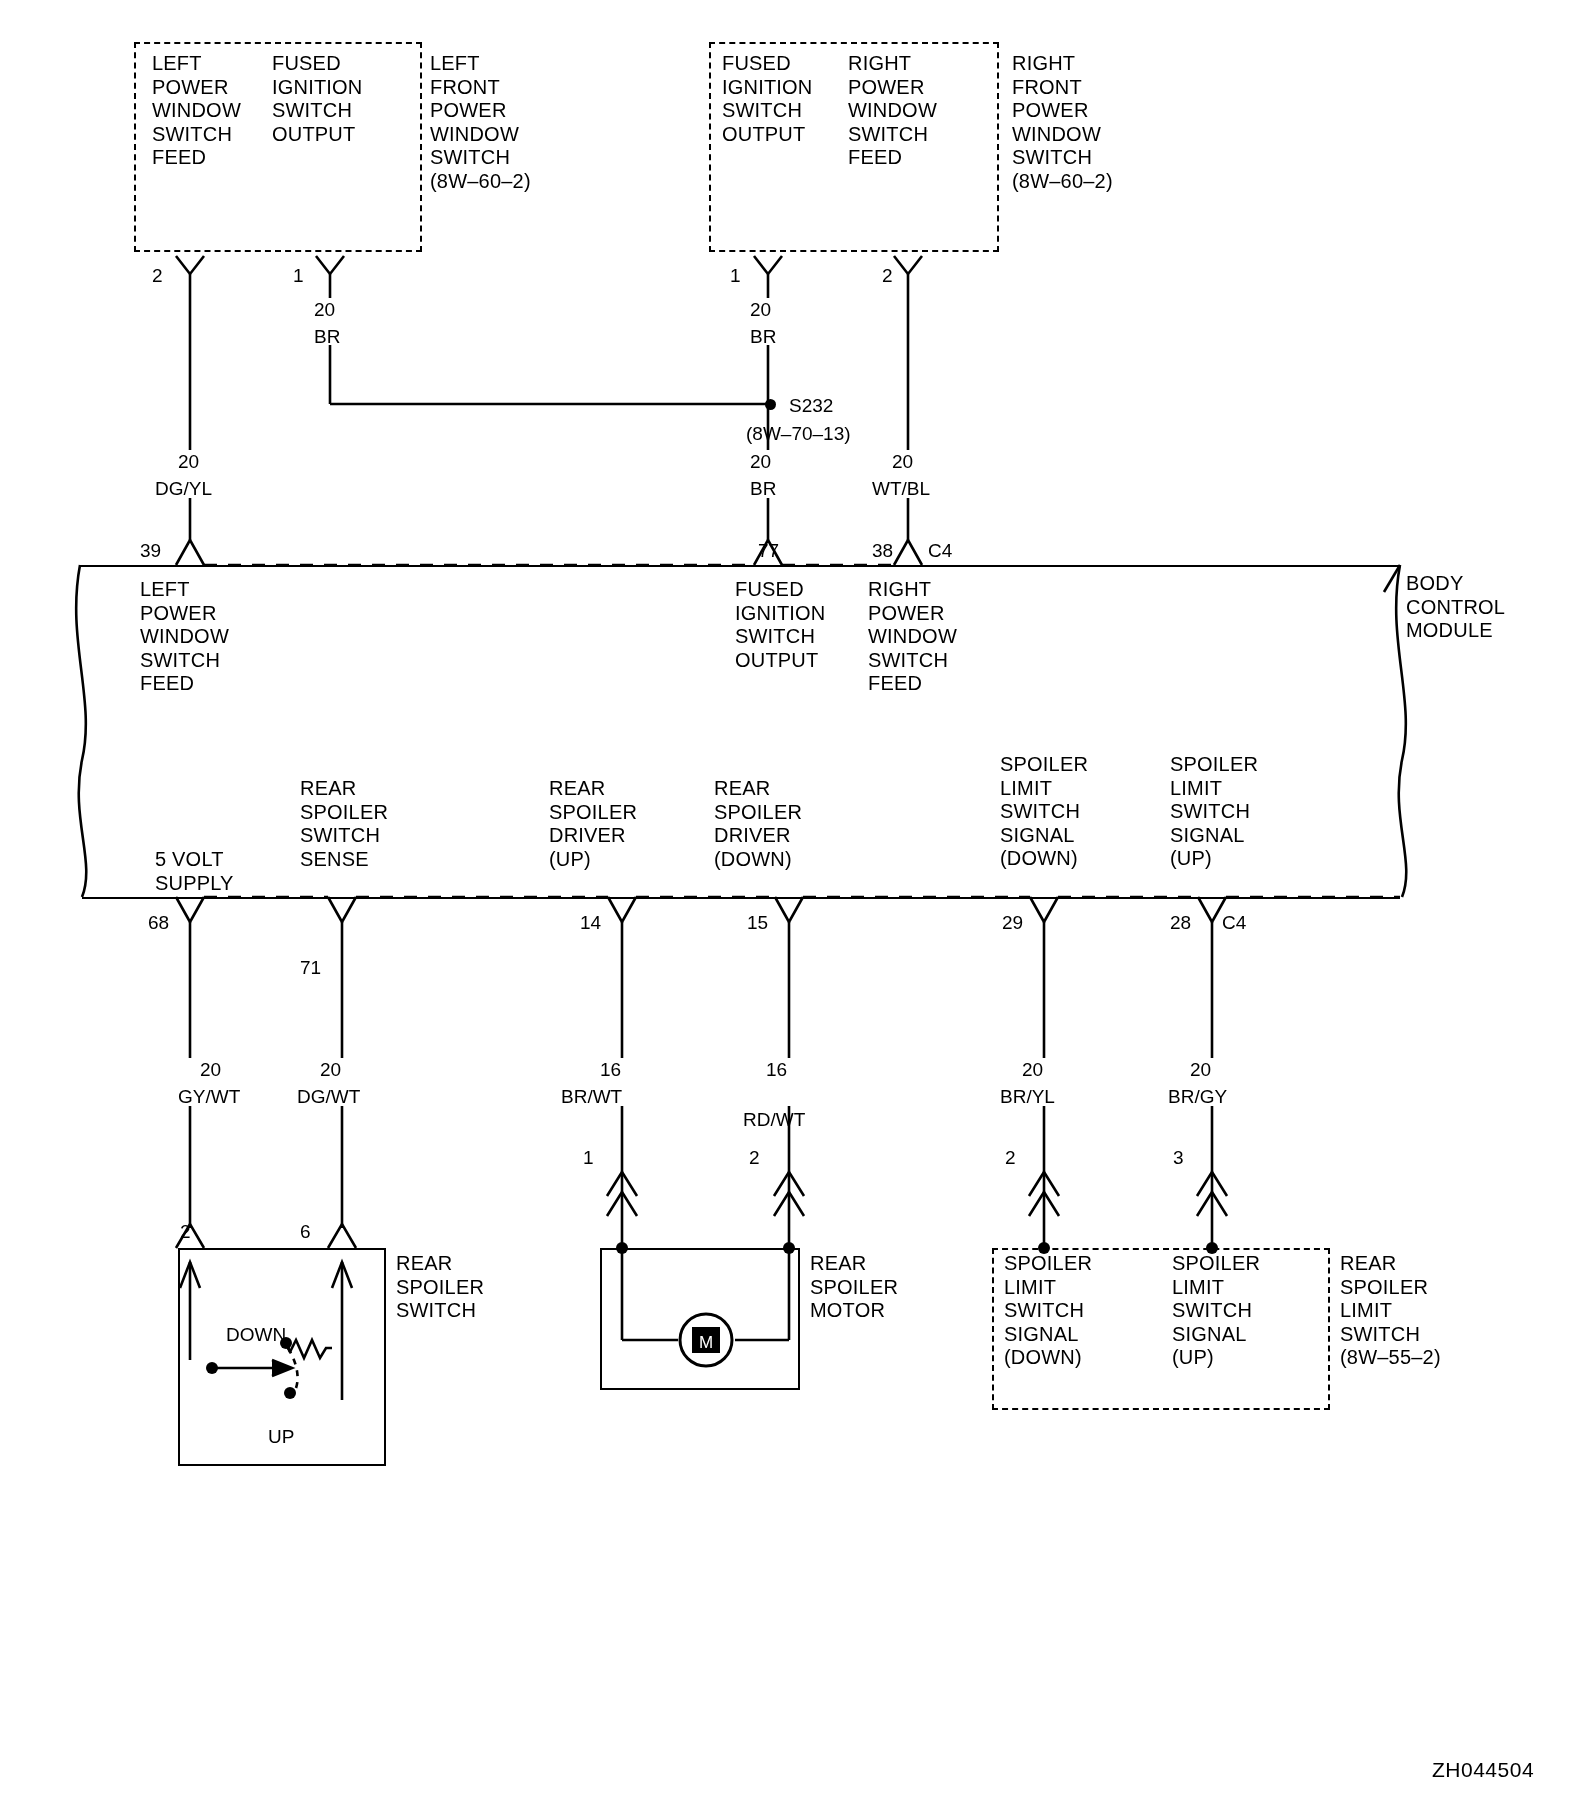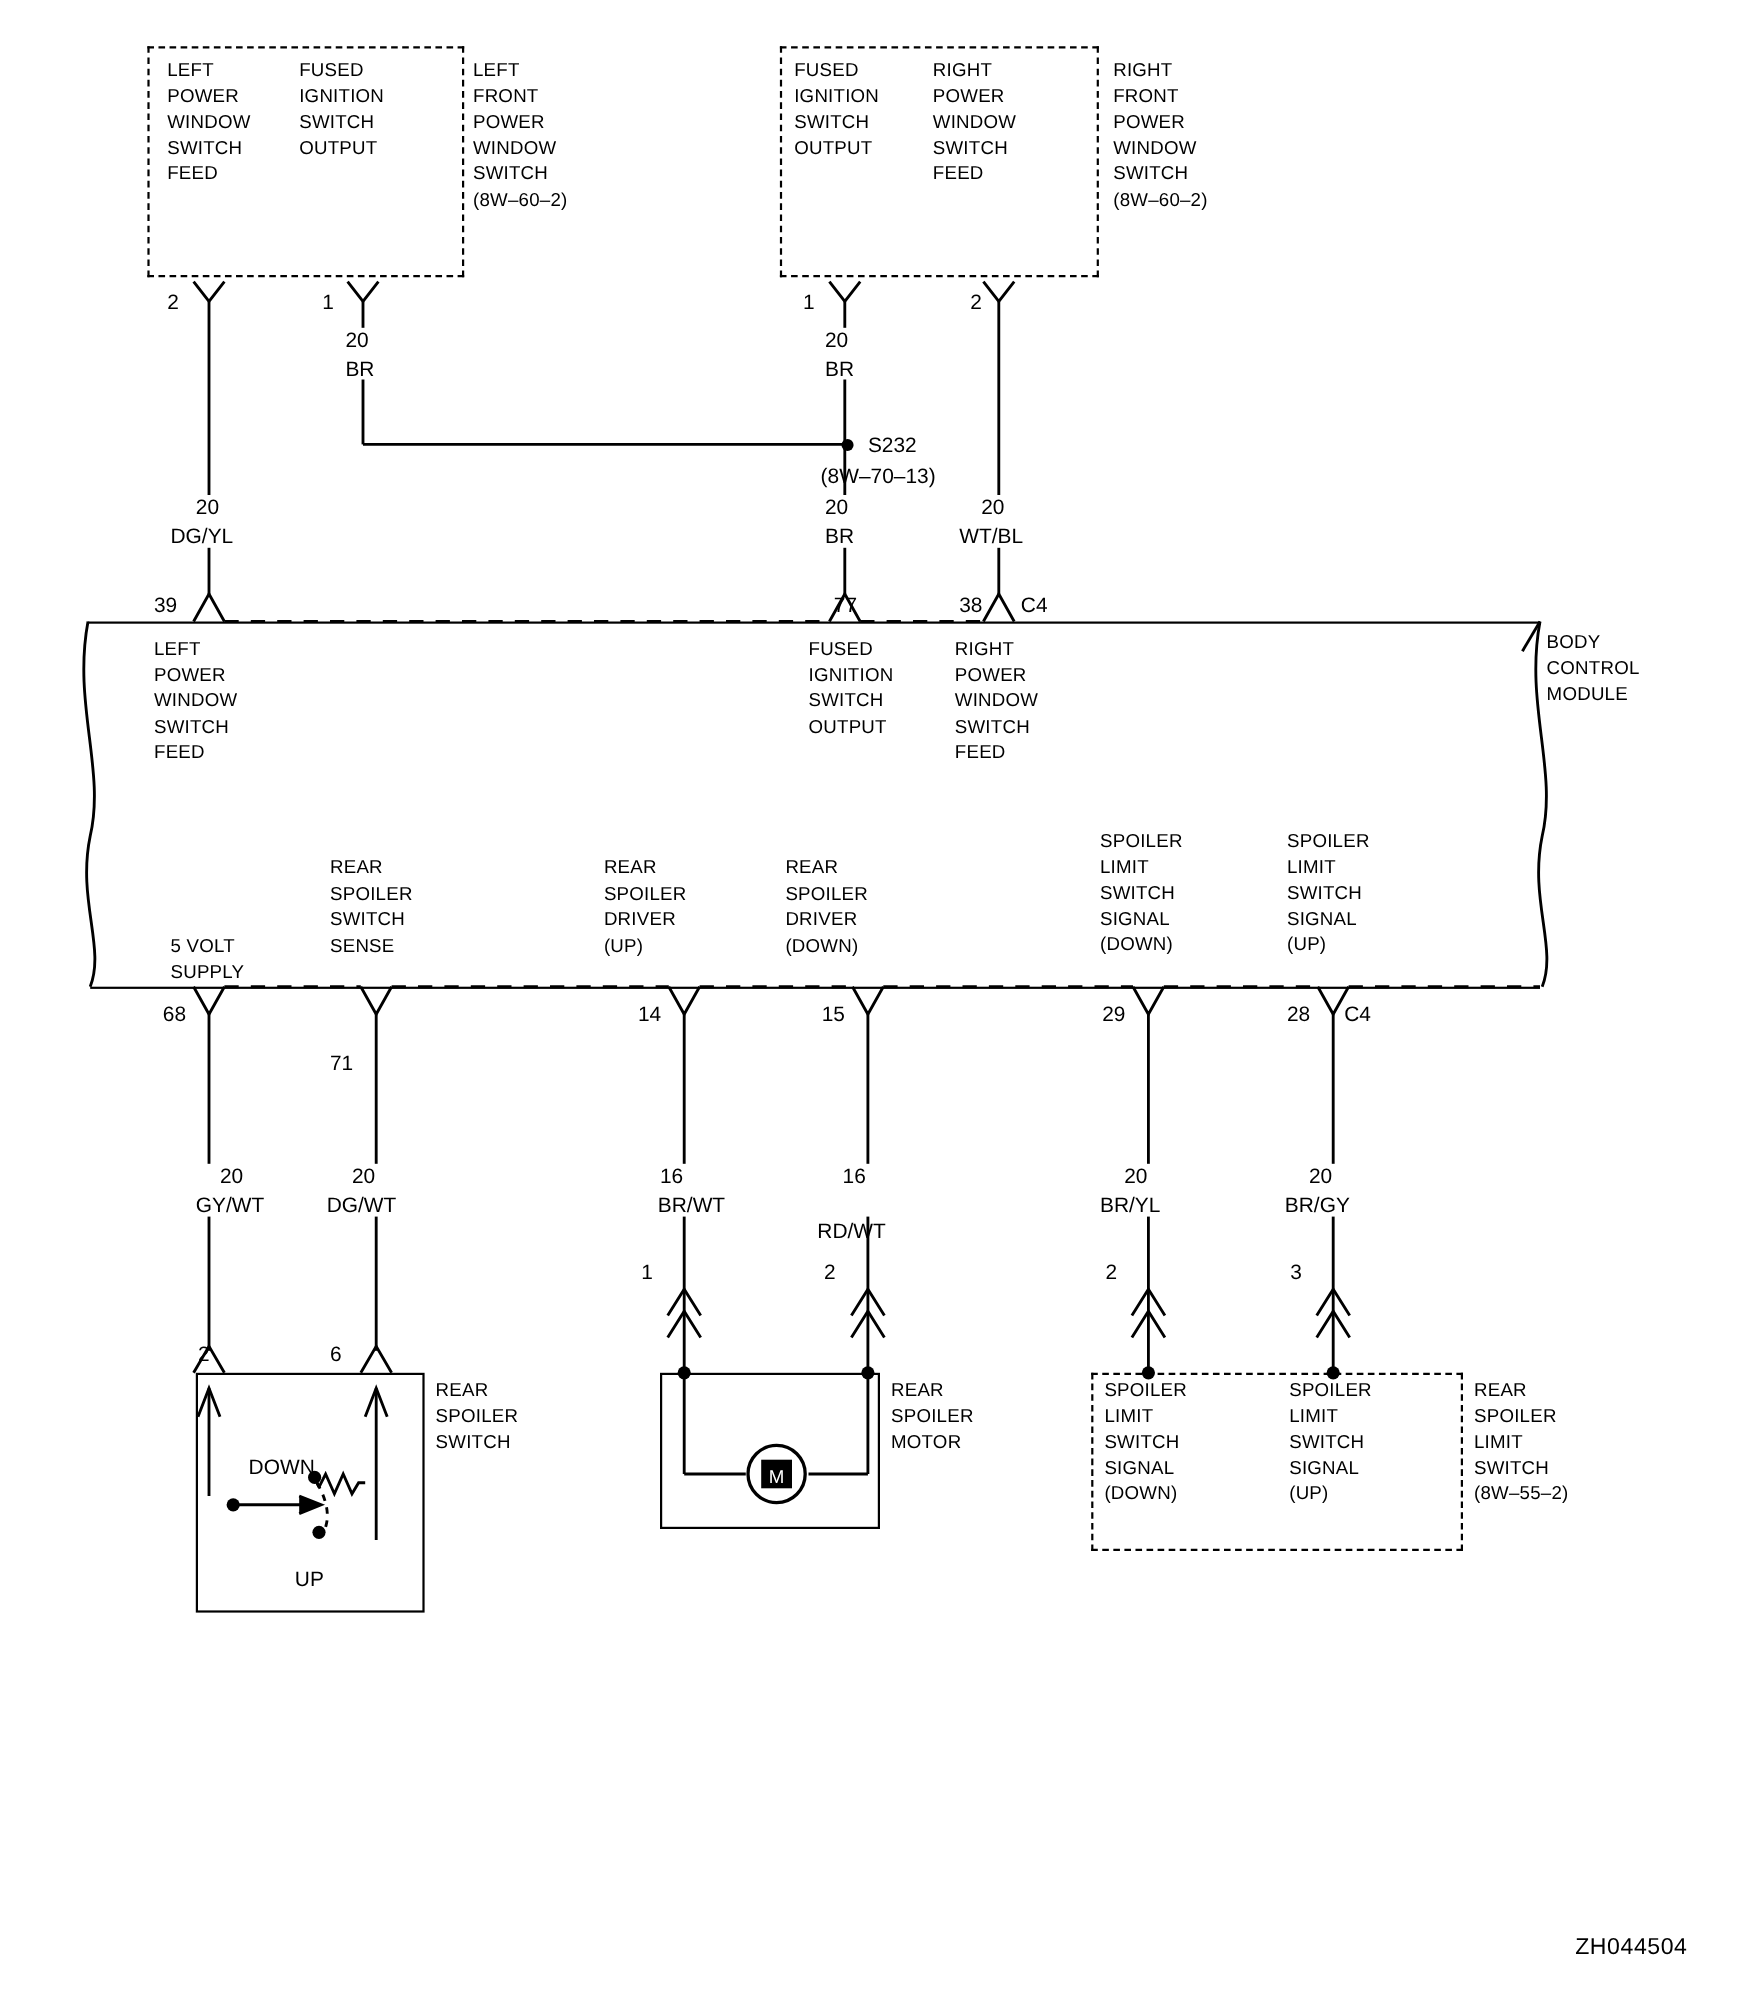--- a/index.html
+++ b/index.html
@@ -13,21 +13,21 @@
   }
   #sheet {
     position: relative;
     width: 1584px;
     height: 1810px;
     background: #ffffff;
     overflow: hidden;
   }
   .txt {
     position: absolute;
-    font-size: 17px;
+    font-size: 20px;
     line-height: 23.5px;
     letter-spacing: 0.2px;
     white-space: pre;
     color: #000;
   }
   .num {
     position: absolute;
     font-size: 19px;
     line-height: 20px;
     white-space: pre;
@@ -194,21 +194,21 @@
   <div class="num" style="left:1170px; top:913px;">28</div>
   <div class="num" style="left:1222px; top:913px;">C4</div>
 
   <div class="num" style="left:200px; top:1060px;">20</div>
   <div class="num" style="left:178px; top:1087px;">GY/WT</div>
 
   <div class="num" style="left:320px; top:1060px;">20</div>
   <div class="num" style="left:297px; top:1087px;">DG/WT</div>
 
   <div class="num" style="left:600px; top:1060px;">16</div>
-  <div class="num" style="left:598px; top:1087px;">BR/WT</div>
+  <div class="num" style="left:561px; top:1087px;">BR/WT</div>
 
   <div class="num" style="left:766px; top:1060px;">16</div>
   <div class="num" style="left:743px; top:1087px;margin-top:23px;">RD/WT</div>
 
   <div class="num" style="left:1022px; top:1060px;">20</div>
   <div class="num" style="left:1000px; top:1087px;">BR/YL</div>
 
   <div class="num" style="left:1190px; top:1060px;">20</div>
   <div class="num" style="left:1168px; top:1087px;">BR/GY</div>
 

